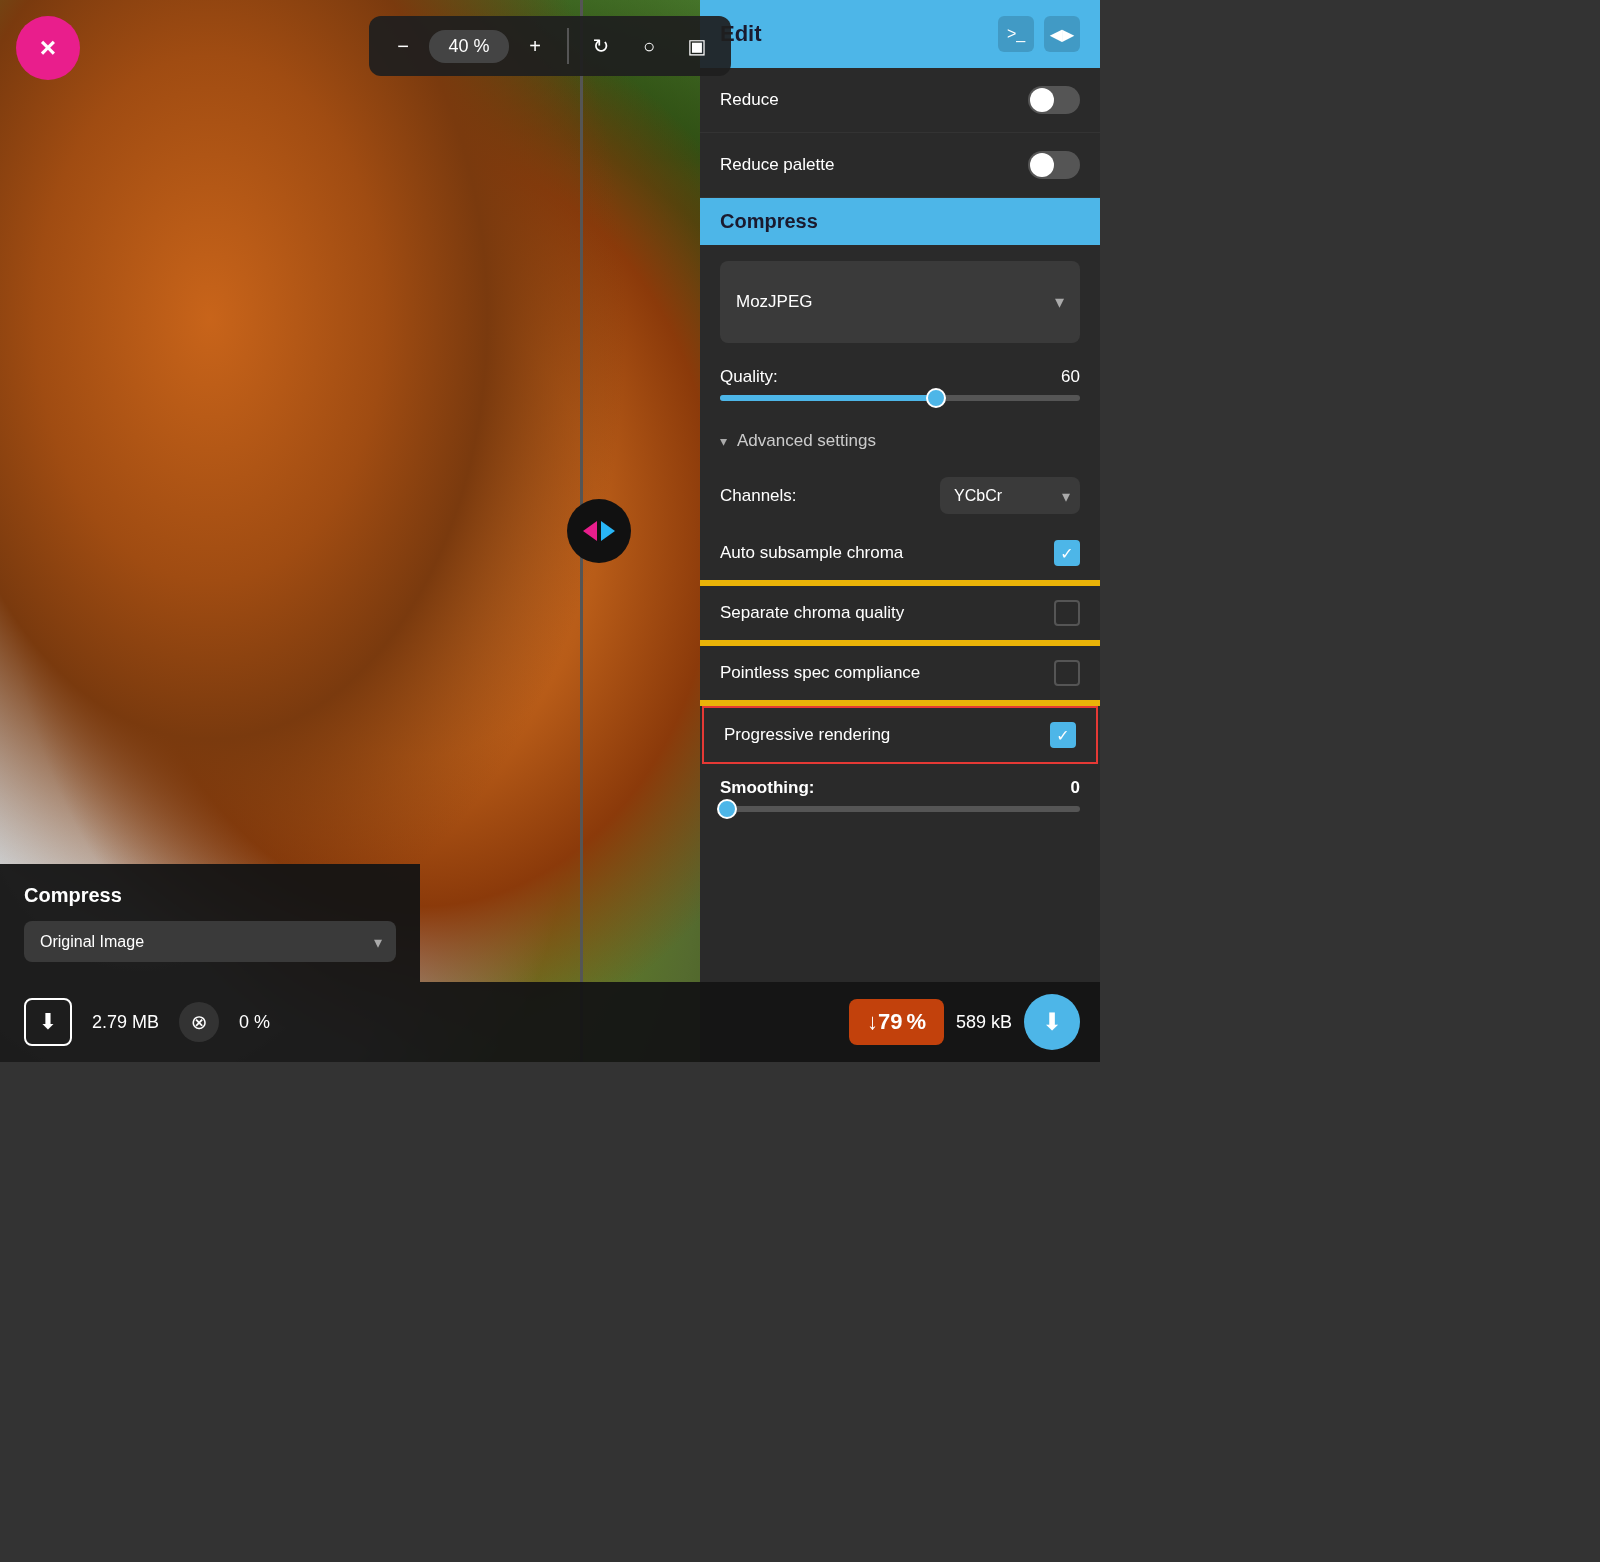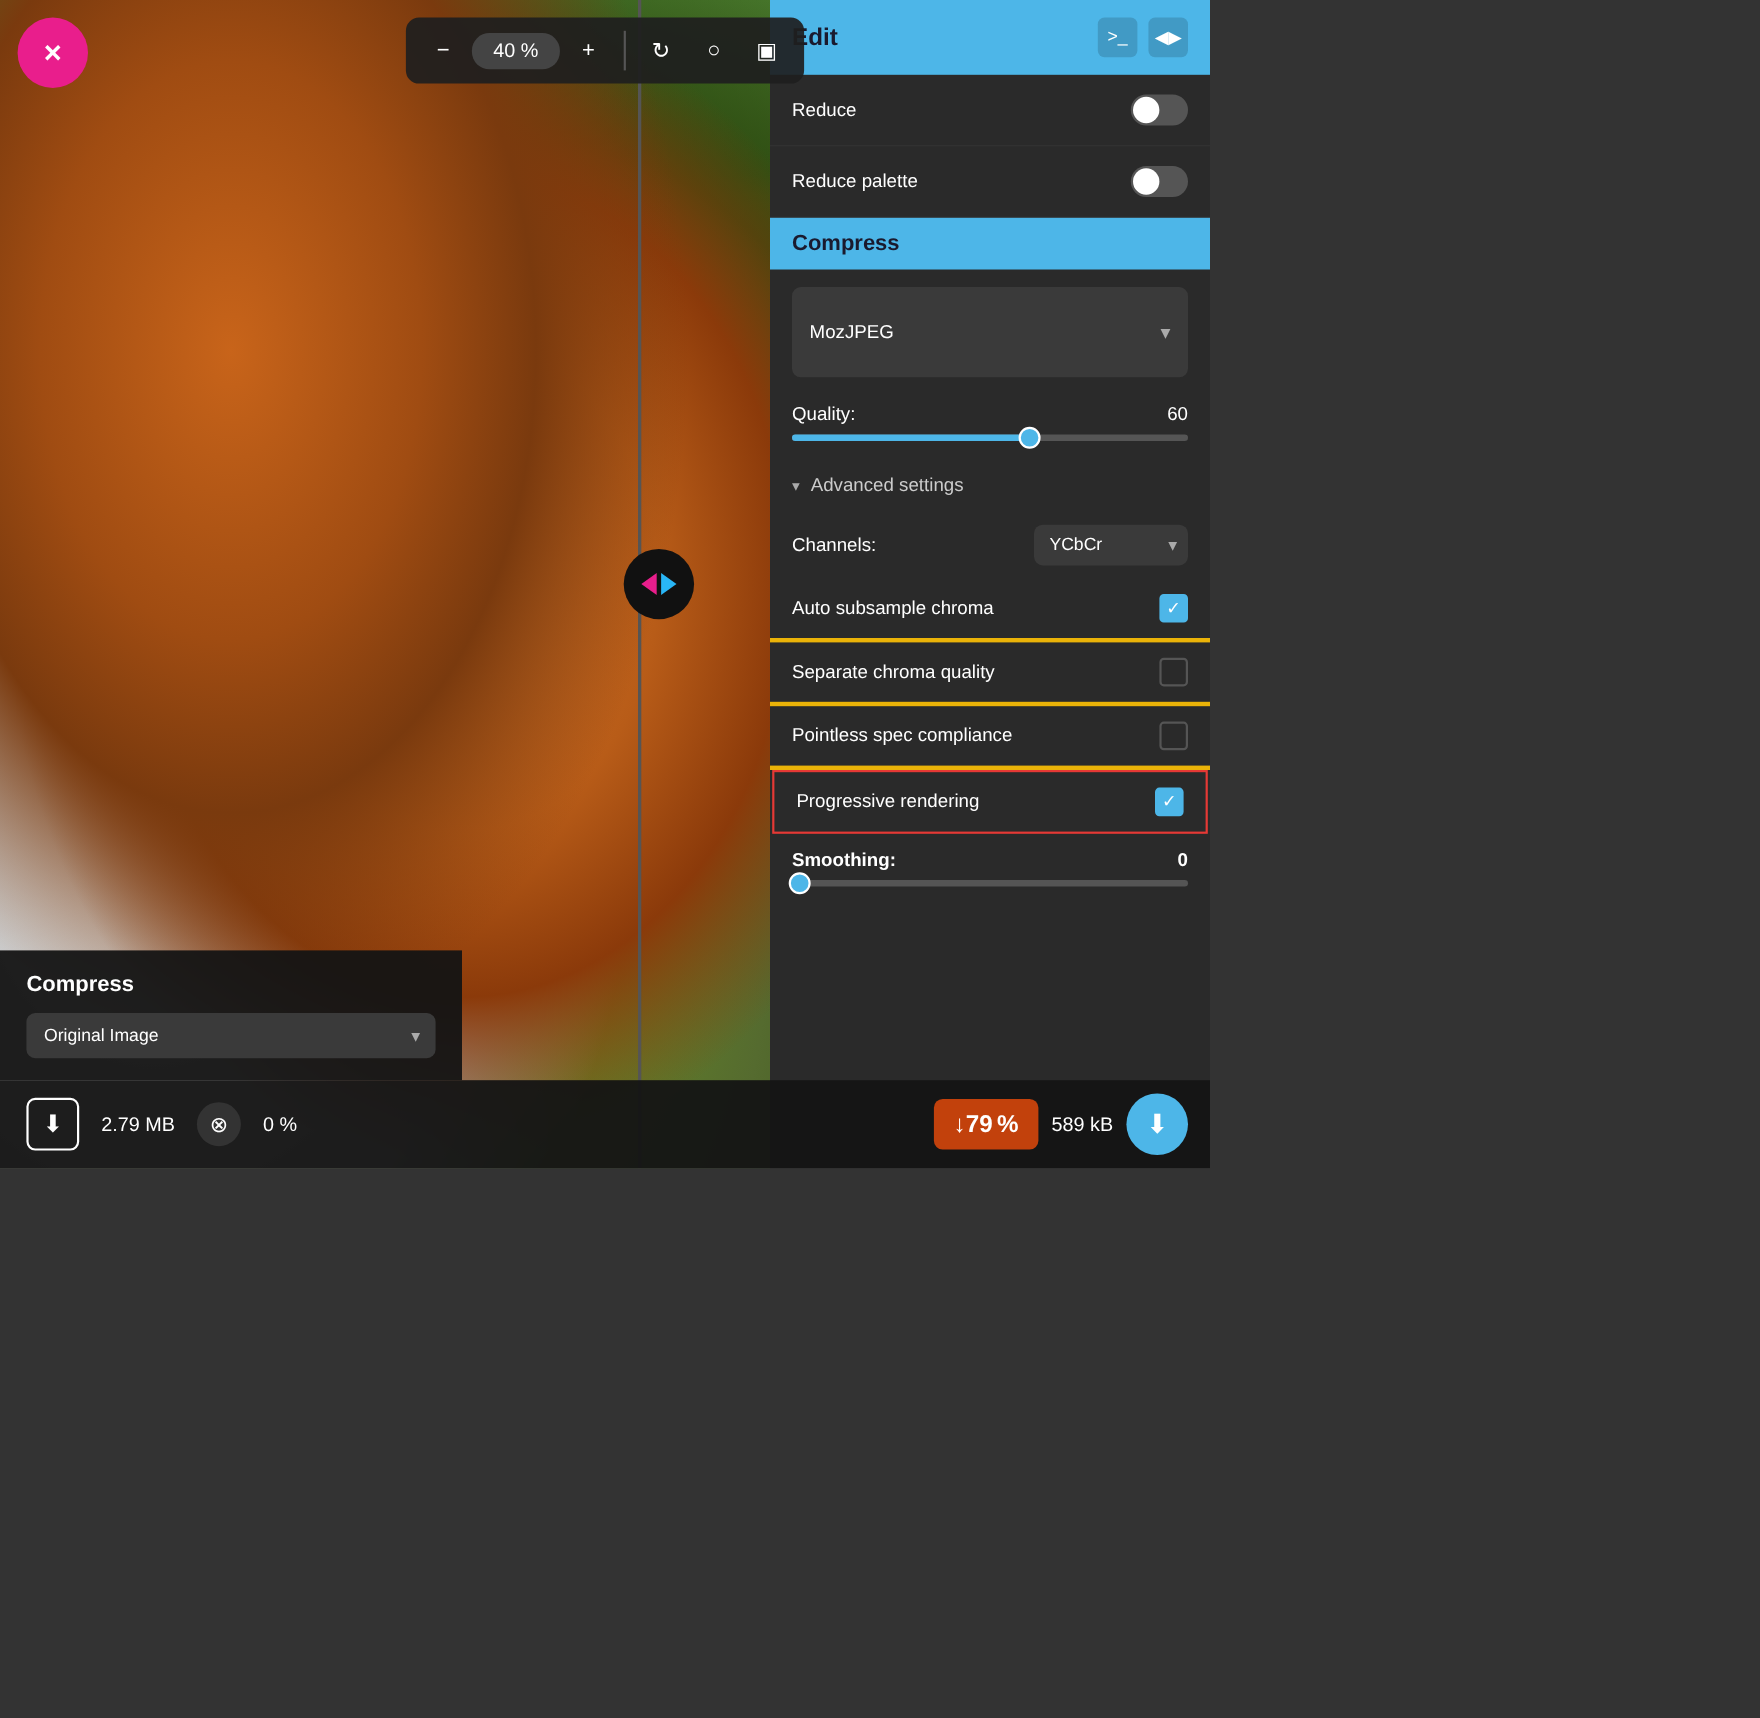--- a/index.html
+++ b/index.html
@@ -379,21 +379,21 @@
       cursor: pointer;
       min-width: 140px;
     }
 
     
     .checkbox-row {
       display: flex;
       align-items: center;
       justify-content: space-between;
       padding: 14px 20px;
-      border-bottom: 4px solid #eab308;
+      border-bottom: 6px solid #eab308;
     }
 
     .checkbox-row.highlighted {
       border: 2px solid #e53935;
       margin: 0 2px;
       gap: 44px;
     }
 
     .checkbox-label {
       color: #fff;

